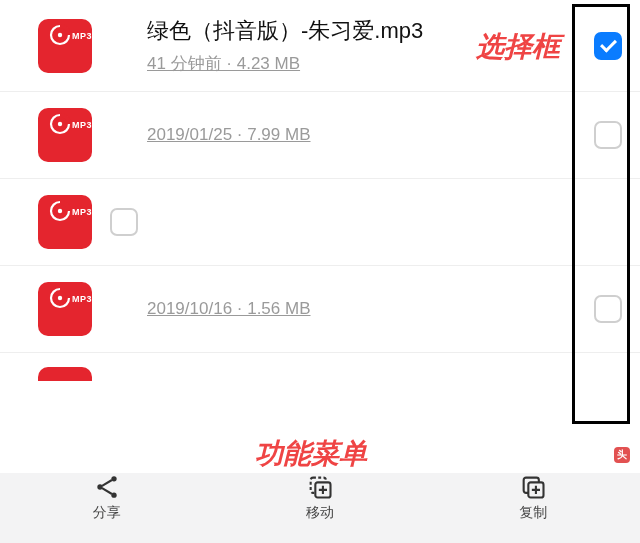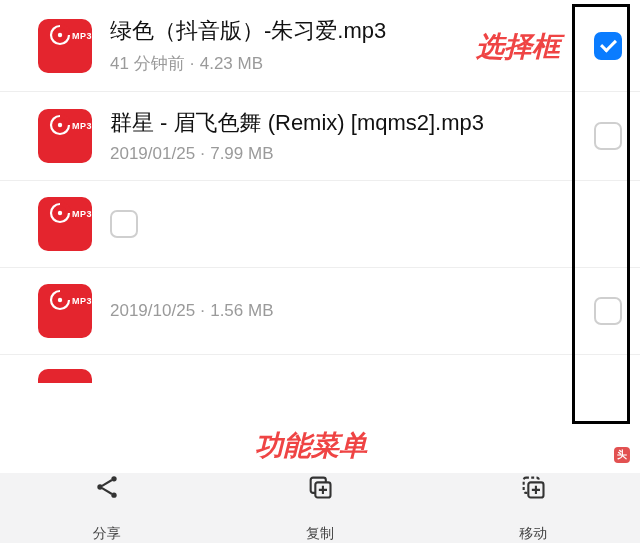--- a/index.html
+++ b/index.html
@@ -38,32 +38,34 @@
   .icon-box svg { margin-bottom: 2px; }
   .icon-label {
     color: #fff;
     font-size: 9px;
     font-weight: 600;
     letter-spacing: 0.5px;
   }
   .text-col {
     flex: 1 1 auto;
     min-width: 0;
+    margin-left: 37px;
   }
   .title {
     font-size: 22px;
     color: #111;
     white-space: nowrap;
     overflow: hidden;
     text-overflow: ellipsis;
     margin-bottom: 6px;
   }
   .meta {
     font-size: 17px;
     color: #9a9a9a;
+    text-decoration: underline;
   }
   .check {
     width: 28px;
     height: 28px;
     border: 2px solid #cfcfcf;
     border-radius: 7px;
     flex: 0 0 auto;
     display: flex;
     align-items: center;
     justify-content: center;
@@ -123,21 +125,21 @@
     width: 100%;
     height: 70px;
     background: #f3f3f4;
     display: flex;
   }
   .tool {
     flex: 1;
     display: flex;
     flex-direction: column;
     align-items: center;
-    justify-content: space-between;
+    justify-content: flex-start;
     gap: 3px;
   }
   .tool svg { width: 28px; height: 28px; }
   .tool-label {
     font-size: 14px;
     color: #444;
   }
   .watermark {
     position: absolute;
     right: 10px;
@@ -185,21 +187,20 @@
   <div class="row">
     <div class="icon-box">
       <svg width="24" height="24" viewBox="0 0 24 24">
           <circle cx="12" cy="12" r="9" fill="none" stroke="#fff" stroke-width="2.2"></circle>
           <circle cx="12" cy="12" r="2.2" fill="#fff"></circle>
           <path d="M12 3 A9 9 0 0 1 21 12" fill="none" stroke="#e4252e" stroke-width="4"></path>
         </svg>
       <span class="icon-label">MP3</span>
     </div>
     <div class="text-col">
-      <div class="title">群星 - 眉飞色舞 (Remix) [mqms2].mp3</div>
       <div class="meta">2019/01/25 · 7.99 MB</div>
     </div>
     <div class="check"></div>
   </div>
 
   <div class="row">
     <div class="icon-box">
       <svg width="24" height="24" viewBox="0 0 24 24">
           <circle cx="12" cy="12" r="9" fill="none" stroke="#fff" stroke-width="2.2"></circle>
           <circle cx="12" cy="12" r="2.2" fill="#fff"></circle>
@@ -213,61 +214,61 @@
   <div class="row">
     <div class="icon-box">
       <svg width="24" height="24" viewBox="0 0 24 24">
           <circle cx="12" cy="12" r="9" fill="none" stroke="#fff" stroke-width="2.2"></circle>
           <circle cx="12" cy="12" r="2.2" fill="#fff"></circle>
           <path d="M12 3 A9 9 0 0 1 21 12" fill="none" stroke="#e4252e" stroke-width="4"></path>
         </svg>
       <span class="icon-label">MP3</span>
     </div>
     <div class="text-col">
-      <div class="meta">2019/10/25 · 1.56 MB</div>
+      <div class="meta">2019/10/16 · 1.56 MB</div>
     </div>
     <div class="check"></div>
   </div>
 
   <div class="partial-row">
     <div class="icon-box">
       
     </div>
   </div>
 
 </div>
 
 <div class="anno-box-select"></div>
 <div class="anno" style="top:28px; right:80px;">选择框</div>
-<div class="anno" style="bottom:78px; left:255px;">功能菜单</div>
+<div class="anno" style="bottom:70px; left:255px;">功能菜单</div>
 <div class="anno-box-menu"></div>
 
 <div class="watermark">
   <span class="logo">头</span>
 </div>
 
 <div class="toolbar">
   <div class="tool">
     <svg viewBox="0 0 24 24">
         <circle cx="6" cy="12" r="2.3" fill="#333"></circle>
         <circle cx="18" cy="5" r="2.3" fill="#333"></circle>
         <circle cx="18" cy="19" r="2.3" fill="#333"></circle>
         <path d="M7.8 11 L16.2 6 M7.8 13 L16.2 18" stroke="#333" stroke-width="1.8"></path>
       </svg>
     <span class="tool-label">分享</span>
   </div>
   <div class="tool">
     <svg viewBox="0 0 24 24">
+        <rect x="4" y="4" width="13" height="13" rx="2" fill="none" stroke="#333" stroke-width="1.8" stroke-dasharray="2.5 2"></rect>
+        <rect x="8" y="8" width="13" height="13" rx="2" fill="#f3f3f4" stroke="#333" stroke-width="1.8"></rect>
+        <path d="M14.5 11 V18 M11 14.5 H18" stroke="#333" stroke-width="1.8"></path>
+      </svg>
+    <span class="tool-label">移动</span>
+  </div>
+  <div class="tool">
+    <svg viewBox="0 0 24 24">
         <rect x="4" y="4" width="13" height="13" rx="2" fill="none" stroke="#333" stroke-width="1.8"></rect>
         <rect x="8" y="8" width="13" height="13" rx="2" fill="#f3f3f4" stroke="#333" stroke-width="1.8"></rect>
         <path d="M14.5 11 V18 M11 14.5 H18" stroke="#333" stroke-width="1.8"></path>
       </svg>
     <span class="tool-label">复制</span>
   </div>
-  <div class="tool">
-    <svg viewBox="0 0 24 24">
-        <rect x="4" y="4" width="13" height="13" rx="2" fill="none" stroke="#333" stroke-width="1.8" stroke-dasharray="2.5 2"></rect>
-        <rect x="8" y="8" width="13" height="13" rx="2" fill="#f3f3f4" stroke="#333" stroke-width="1.8"></rect>
-        <path d="M14.5 11 V18 M11 14.5 H18" stroke="#333" stroke-width="1.8"></path>
-      </svg>
-    <span class="tool-label">移动</span>
-  </div>
 </div>
 
 </body></html>

